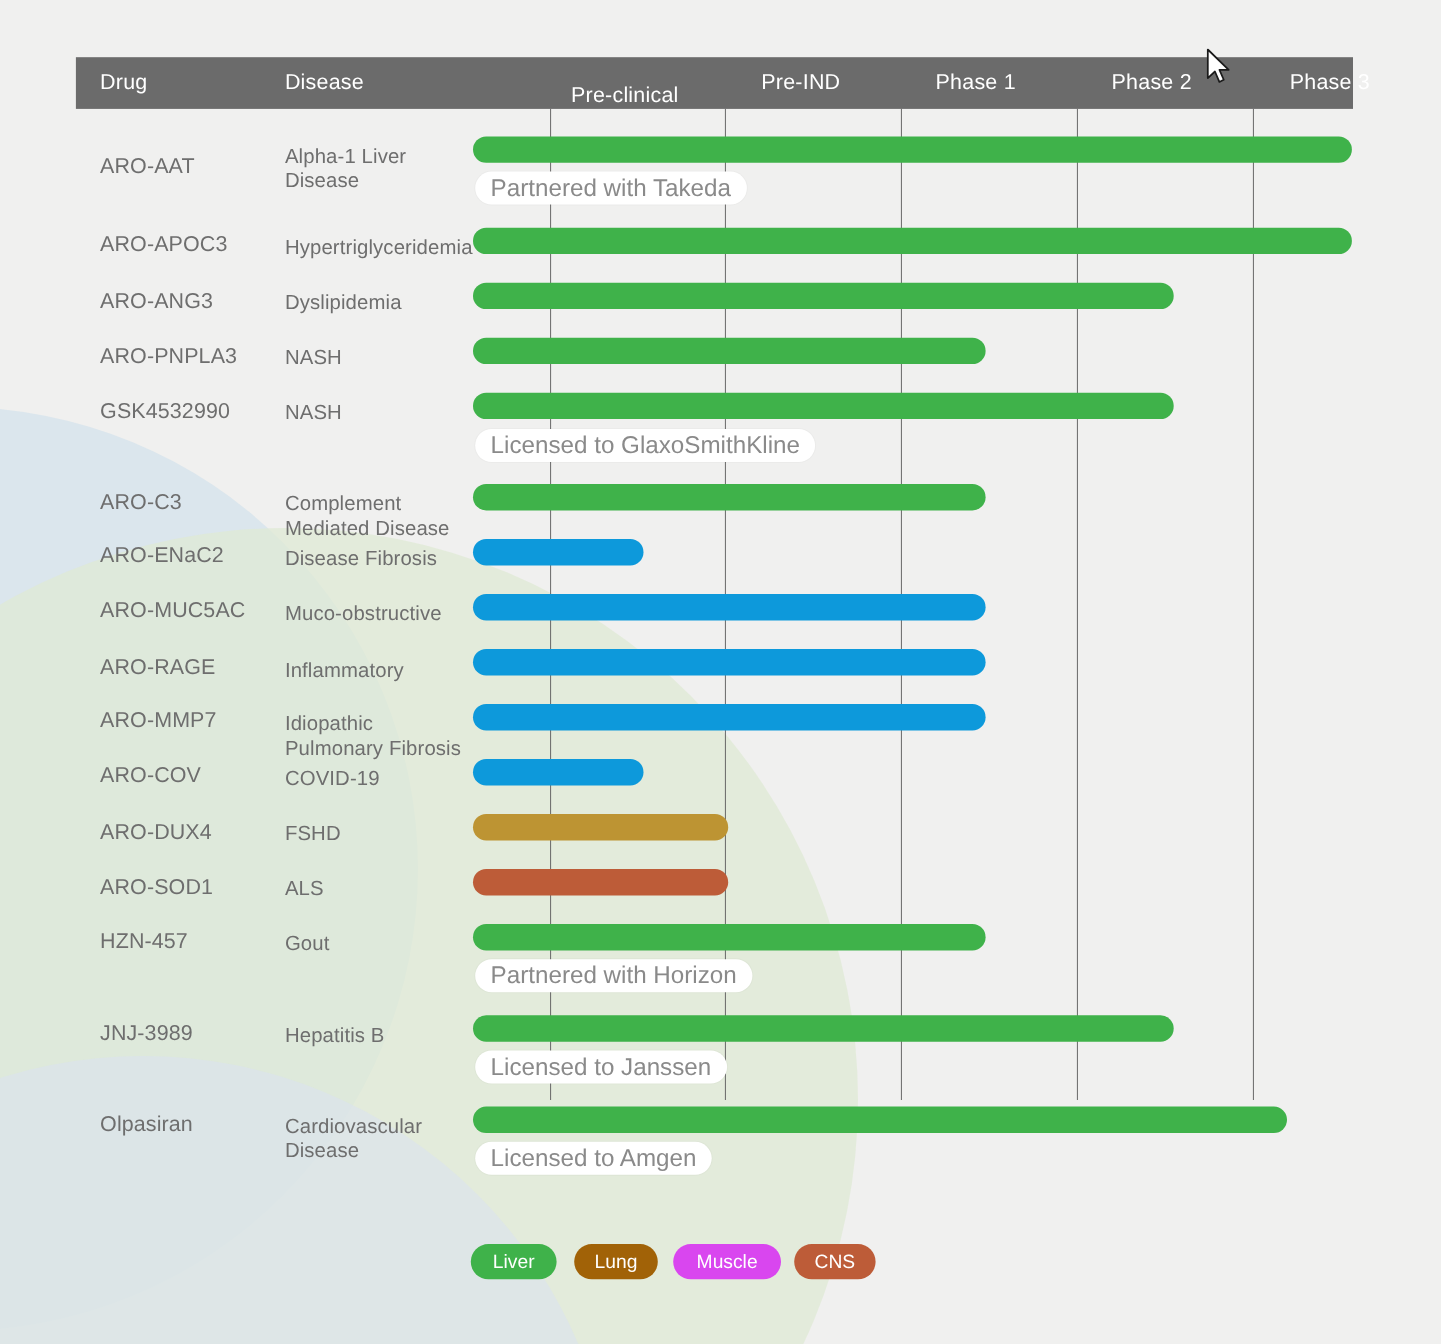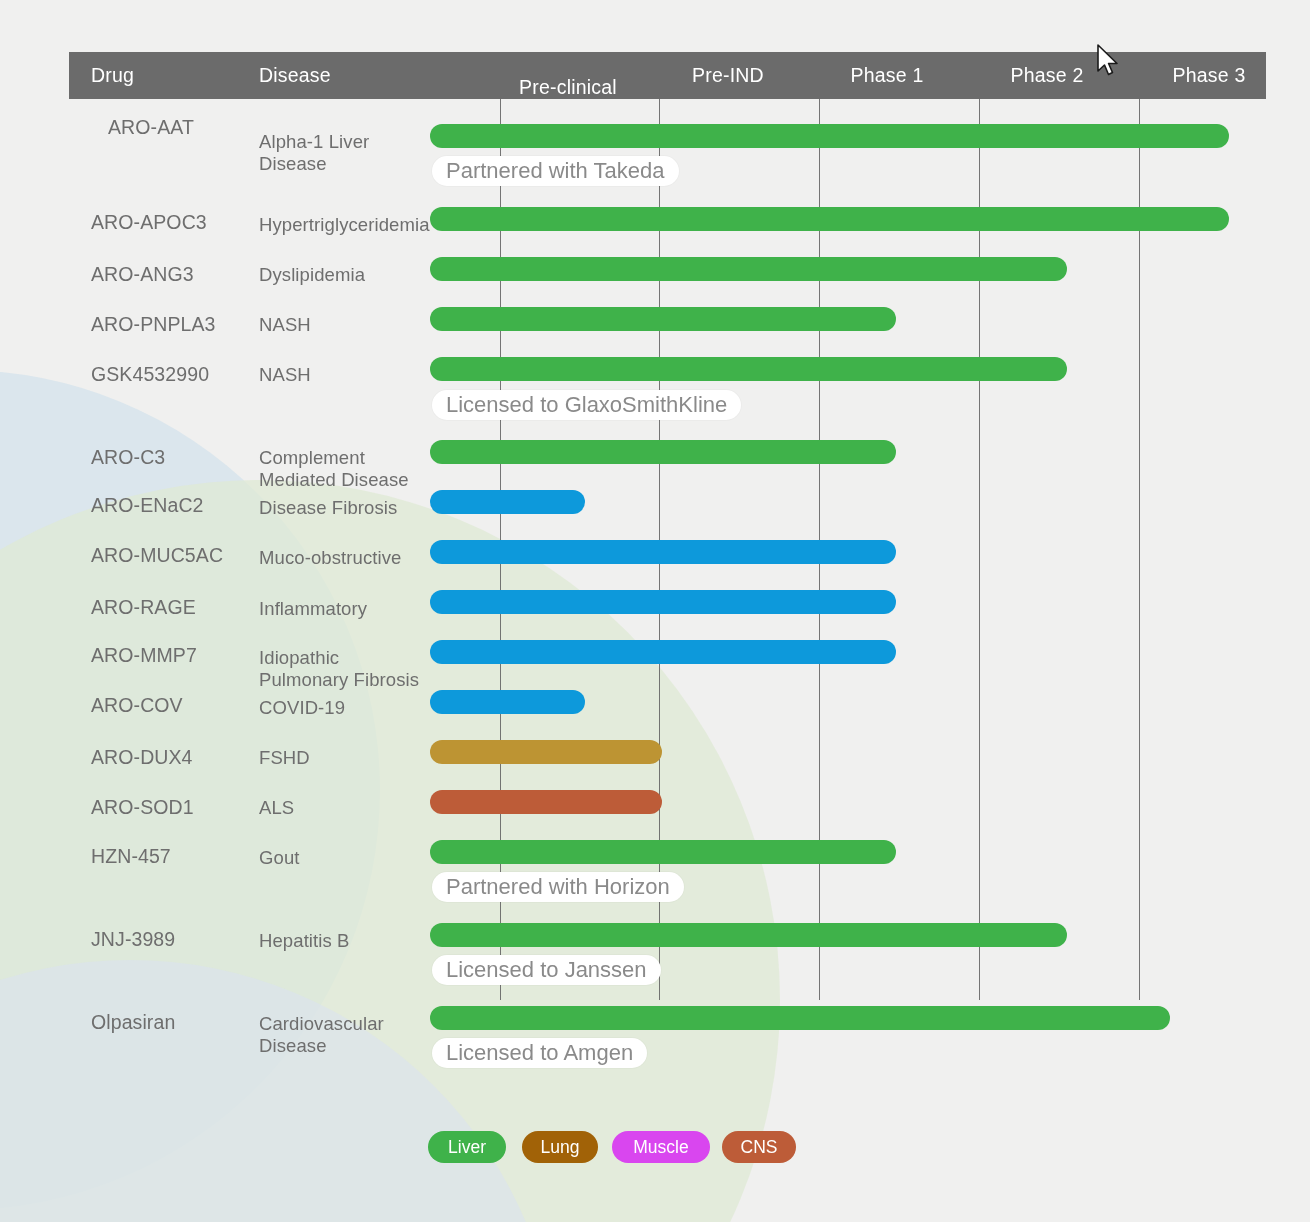--- a/index.html
+++ b/index.html
@@ -11,21 +11,20 @@
     overflow:hidden;
     position:relative;
   }
   #bg-decor{position:absolute;inset:0;z-index:0;pointer-events:none;}
   #page{position:relative;z-index:1;width:1310px;height:1222px;}
 
   
   #chart-header{
     position:absolute;left:69px;top:52px;width:1161px;height:47px;
     background:#6b6b6b;
-    padding-left:36px;
   }
   #chart-header .hcell{
     position:absolute;top:0;height:47px;line-height:47px;
     color:#ffffff;font-size:19.5px;letter-spacing:.2px;white-space:nowrap;
   }
   .hcell.center{transform:translateX(-50%);}
 
   
   .gridline{
     position:absolute;top:99px;width:1px;height:901px;background:#5e5e5e;opacity:.85;
@@ -81,21 +80,21 @@
     </div>
 
   <div id="gridlines">
       <div class="gridline" style="left: 500px;"></div>
       <div class="gridline" style="left: 659px;"></div>
       <div class="gridline" style="left: 819px;"></div>
       <div class="gridline" style="left: 979px;"></div>
       <div class="gridline" style="left: 1139px;"></div>
     </div>
   <div id="rows">
-      <div class="drug-label" style="left: 91px; top: 116px; margin-left: 17px;">ARO-AAT</div>
+      <div class="drug-label" style="left: 91px; top: 140px;">ARO-AAT</div>
       <div class="disease-label" style="left: 259px; top: 131px;"><span>Alpha-1 Liver</span><span class="l2">Disease</span></div>
       <div class="bar" title="ARO-AAT — Phase 3" style="left: 430px; top: 124px; width: 799px; background: rgb(63, 178, 74);"></div>
       <div class="badge" style="left: 432px; top: 156px;">Partnered with Takeda</div>
       <div class="drug-label" style="left: 91px; top: 211px;">ARO-APOC3</div>
       <div class="disease-label" style="left: 259px; top: 214px;"><span>Hypertriglyceridemia</span></div>
       <div class="bar" title="ARO-APOC3 — Phase 3" style="left: 430px; top: 207px; width: 799px; background: rgb(63, 178, 74);"></div>
       <div class="drug-label" style="left: 91px; top: 263px;">ARO-ANG3</div>
       <div class="disease-label" style="left: 259px; top: 264px;"><span>Dyslipidemia</span></div>
       <div class="bar" title="ARO-ANG3 — Phase 2" style="left: 430px; top: 257px; width: 637px; background: rgb(63, 178, 74);"></div>
       <div class="drug-label" style="left: 91px; top: 313px;">ARO-PNPLA3</div>

